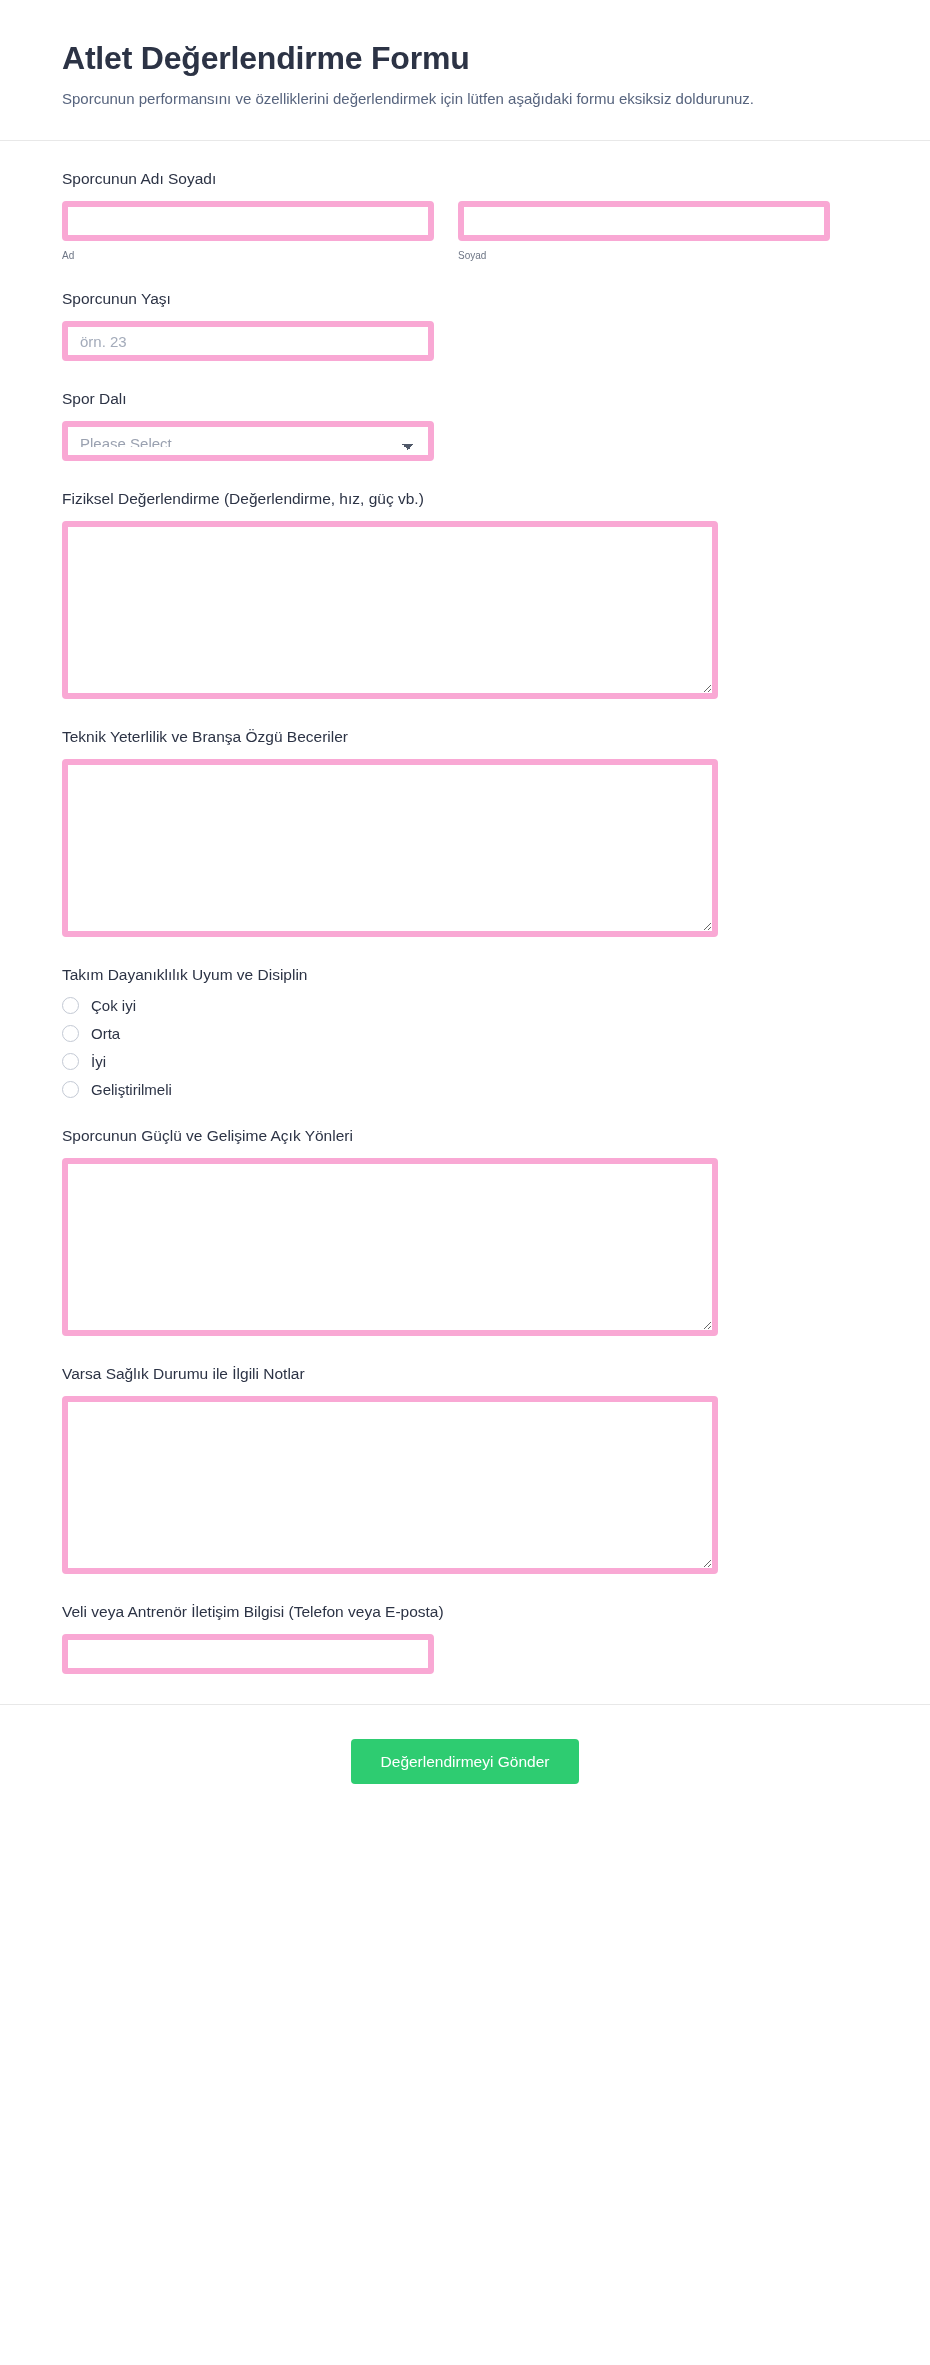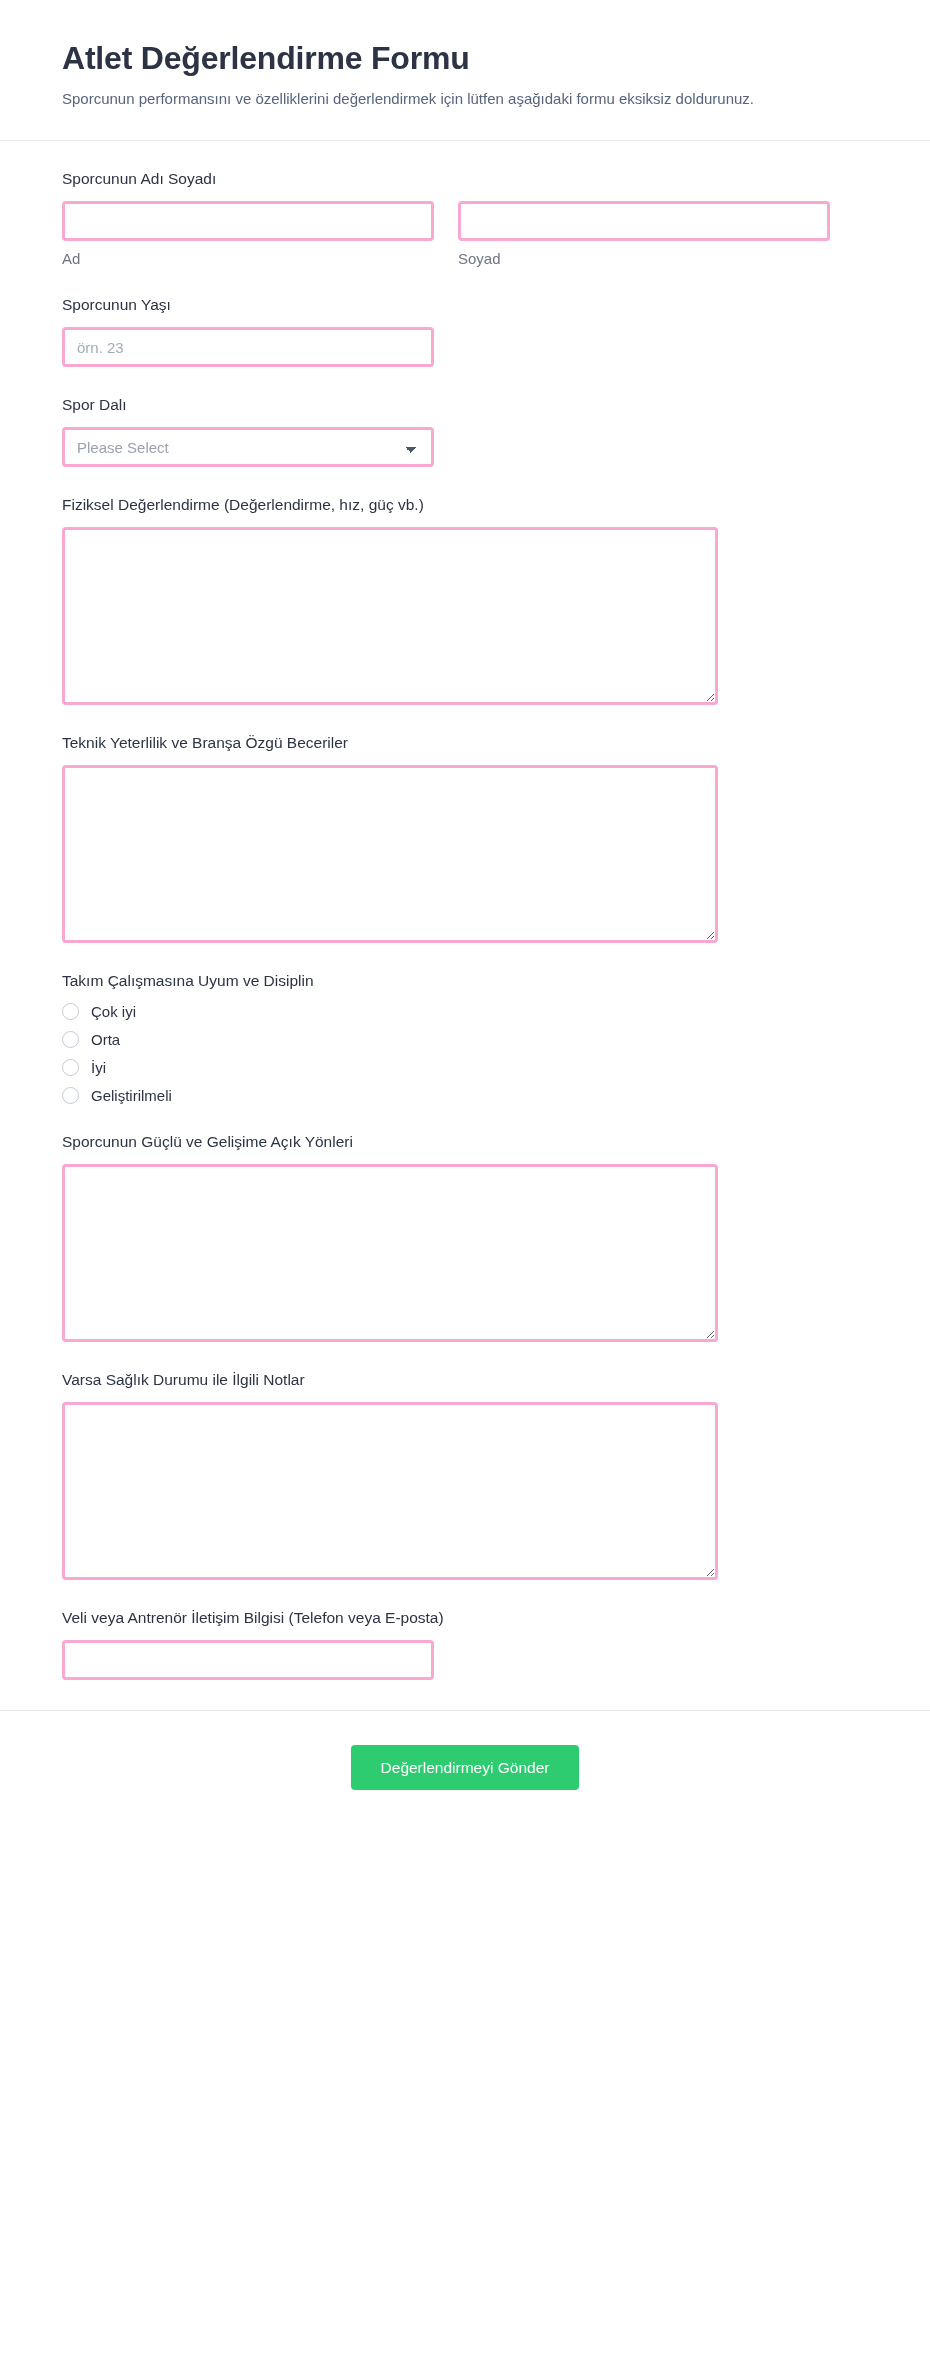--- a/index.html
+++ b/index.html
@@ -57,35 +57,35 @@
 
   .input-base {
     display: block;
     width: 100%;
     height: 40px;
     padding: 8px 12px;
     font-size: 15px;
     font-family: "Liberation Sans", sans-serif;
     color: #2c3345;
     background: #ffffff;
-    border: 3px solid #f9a8d4;
+    border: 6px solid #f9a8d4;
     border-radius: 4px;
     outline: none;
   }
   .input-base::placeholder { color: #a3abba; }
 
   
   .name-row {
     display: flex;
     gap: 24px;
   }
   .name-col { width: 372px; }
   .sub-label {
     display: block;
-    font-size: 15px;
+    font-size: 10px;
     color: #6d7585;
     margin-top: 9px;
   }
 
   .w-half { width: 372px; }
 
   select.input-base {
     -webkit-appearance: none;
     appearance: none;
     color: #9aa1b0;
@@ -201,21 +201,21 @@
     <div class="spacer-sm"></div>
 
     <div class="field">
       <label class="field-label">Teknik Yeterlilik ve Branşa Özgü Beceriler</label>
       <textarea class="input-base ta-tall" placeholder="" style=""></textarea>
     </div>
 
     <div class="spacer-sm"></div>
 
     <div class="field">
-      <label class="field-label">Takım Çalışmasına Uyum ve Disiplin</label>
+      <label class="field-label">Takım Dayanıklılık Uyum ve Disiplin</label>
       <div class="radio-list">
         <div class="radio-row">
           <span class="radio-dot"></span>
           <span class="radio-text">Çok iyi</span>
         </div>
         <div class="radio-row">
           <span class="radio-dot"></span>
           <span class="radio-text">Orta</span>
         </div>
         <div class="radio-row">

